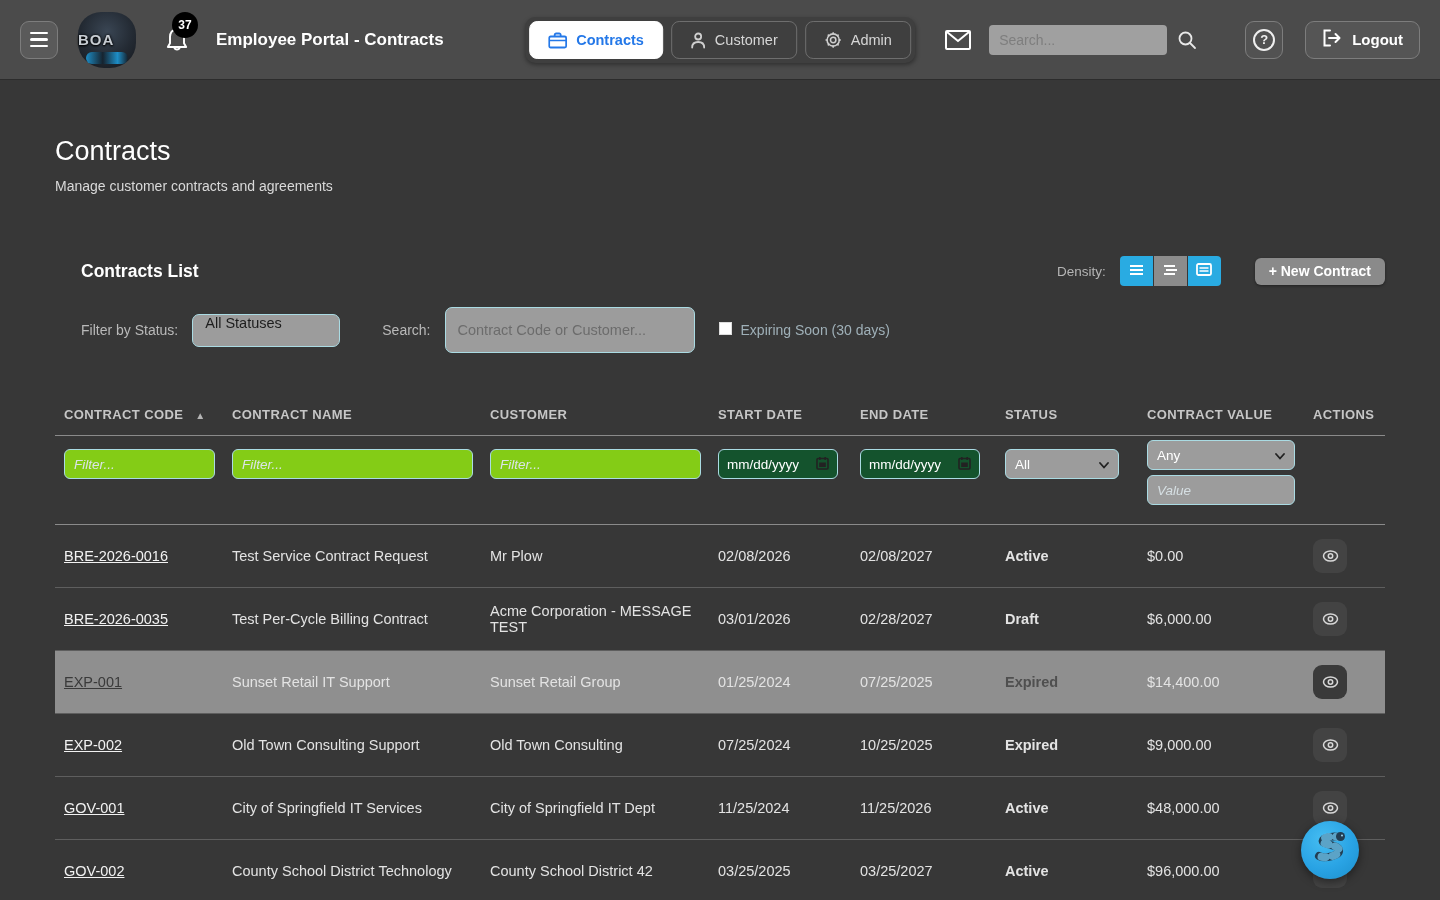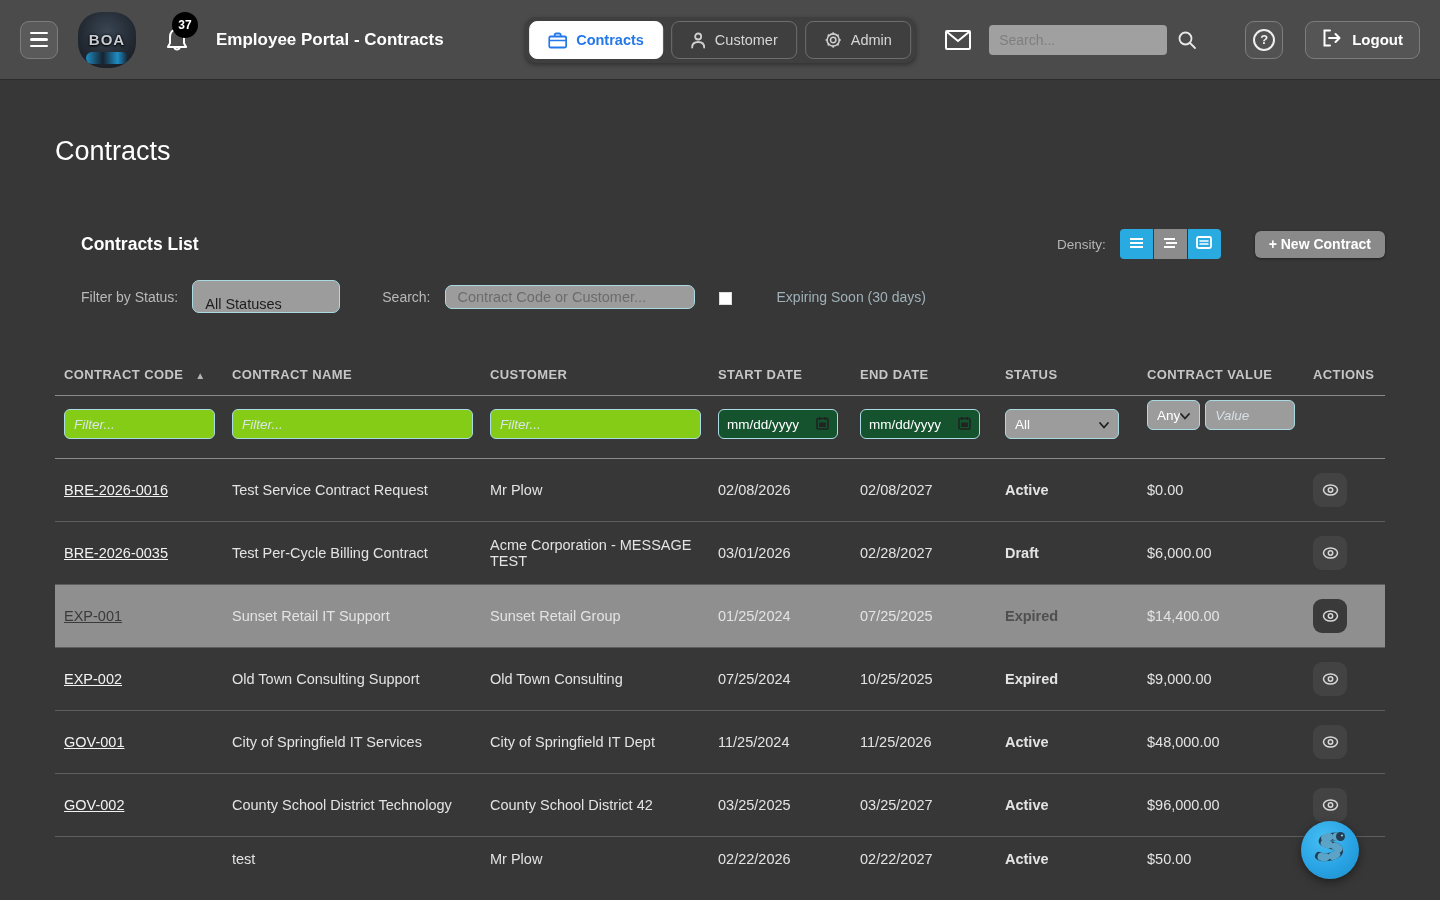--- a/index.html
+++ b/index.html
@@ -18,21 +18,21 @@
   }
   .hamburger-btn {
     width:38px; height:38px; border-radius:9px; background:#5a5a5a;
     border:1px solid #7d7d7d; display:flex; flex-direction:column;
     justify-content:center; align-items:center; gap:4px; cursor:pointer; flex:0 0 auto;
   }
   .hamburger-btn i { display:block; width:18px; height:2.5px; background:#fff; border-radius:2px; }
   .logo-badge {
     width:58px; height:56px; margin-left:20px; border-radius:40% 40% 45% 45%;
     background:radial-gradient(circle at 50% 35%, #3a4654 0%, #232a33 55%, #15181d 100%);
-    display:flex; align-items:center; justify-content:center; position:relative; flex:0 0 auto;
+    display:flex; align-items:center; justify-content:flex-start; position:relative; flex:0 0 auto;
   }
   .logo-badge::after {
     content:""; position:absolute; bottom:4px; left:8px; right:8px; height:12px;
     border-radius:8px; background:linear-gradient(90deg,#1d9fe0 0%,#14222e 40%,#1d9fe0 75%,#14222e 100%);
     opacity:.85;
   }
   .logo-text {
     font-weight:bold; font-size:15px; color:#c7cdd3; letter-spacing:1px;
     text-shadow:0 1px 2px #000, 0 0 3px #000; z-index:1;
   }
@@ -100,31 +100,31 @@
   .new-contract-btn {
     margin-left:34px; height:27px; background:#8a8a8a; border:none; border-radius:6px;
     color:#fff; font-weight:bold; font-size:14px; padding:0 14px; cursor:pointer;
     box-shadow:0 1px 3px rgba(0,0,0,.4);
   }
 
   .filters-row { margin-top:21px; display:flex; align-items:center; margin-left:26px; }
   .filter-label { font-size:14px; color:#b9b9b9; }
   .pill-select {
     margin-left:14px; width:148px; height:33px; background:#9c9c9c;
-    border:1.5px solid #aadbe3; border-radius:7px; display:flex; align-items:flex-end;
+    border:1.5px solid #aadbe3; border-radius:7px; display:flex; align-items:flex-start;
     padding:0 12px; font-size:14.5px; color:#1d1d1d; cursor:pointer;
   }
   .search-lbl { margin-left:42px; }
   .pill-input {
-    margin-left:14px; width:250px; height:24px; background:#9c9c9c;
+    margin-left:14px; width:250px; height:46px; background:#9c9c9c;
     border:1.5px solid #aadbe3; border-radius:7px; padding:0 12px;
     font-size:14.5px; color:#222; outline:none;
   }
   .pill-input::placeholder { color:#6c6c6c; }
-  .expiring-wrap { margin-left:24px; display:flex; align-items:flex-end; cursor:pointer;gap:36px; }
+  .expiring-wrap { margin-left:24px; display:flex; align-items:flex-start; cursor:pointer; }
   .checkbox { width:13px; height:13px; background:#fff; border:1px solid #ddd; margin-right:9px; }
   .expiring-label { font-size:14px; color:#9fb0b8; }
 
   
   table.contracts { margin-top:44px; width:1330px; border-collapse:collapse; table-layout:fixed; }
   th {
     text-align:left; font-size:13px; font-weight:bold; color:#c6c6c6; letter-spacing:.4px;
     padding:10px 8px 13px 9px; white-space:nowrap;
   }
   thead tr { border-bottom:1px solid #8a8a8a; }
@@ -139,21 +139,21 @@
     width:120px; height:30px; background:#14532d; border:1.5px solid #aadbe3; border-radius:6px;
     display:flex; align-items:center; justify-content:space-between; padding:0 8px;
     font-size:13.5px; color:#fff; cursor:pointer;
   }
   .mini-select {
     height:30px; background:#9c9c9c; border:1.5px solid #aadbe3; border-radius:6px;
     display:flex; align-items:center; justify-content:space-between; padding:0 9px;
     font-size:13.5px; color:#fff; cursor:pointer;
   }
   .status-filter { width:114px;gap:48px; }
-  .value-col-stack { display:flex; flex-direction:row; gap:5px; width:148px; margin-top:-9px; }
+  .value-col-stack { display:flex; flex-direction:column; gap:5px; width:148px; margin-top:-9px; }
   .value-input {
     height:30px; background:#9c9c9c; border:1.5px solid #aadbe3; border-radius:6px;
     padding:0 9px; font-size:13.5px; color:#222; outline:none; width:100%;
   }
   .value-input::placeholder { color:#d6dfe3; font-style:italic; }
 
   tbody tr.data-row { border-top:1px solid #5e5e5e; }
   tbody tr.data-row td { padding:14px 8px 14px 9px; font-size:14.5px; color:#e3e3e3; vertical-align:middle; }
   .code-link { color:#f2f2f2; text-decoration:underline; cursor:pointer; }
   td.status-cell { font-size:11px; font-weight:bold; color:#d6d6d6; }
@@ -259,20 +259,21 @@
             <path d="M7 9 H17 M13.5 5 L17.5 9 L13.5 13" fill="none" stroke="#ffffff" stroke-width="2" stroke-linecap="round" stroke-linejoin="round"></path>
           </svg>
       </span>
       <span>Logout</span>
     </button>
   </div>
 </header>
 
 <main class="content">
   <h1 class="page-title">Contracts</h1>
+  <div class="page-subtitle">Manage customer contracts and agreements</div>
 
   <div class="panel-header">
     <div class="panel-title">Contracts List</div>
     <div class="panel-header-right">
       <span class="density-label">Density:</span>
       <div class="density-group">
         <div class="density-btn active">
           <span>
             <svg width="15" height="12" viewBox="0 0 15 12">
                 <g stroke="#ffffff" stroke-width="2">

